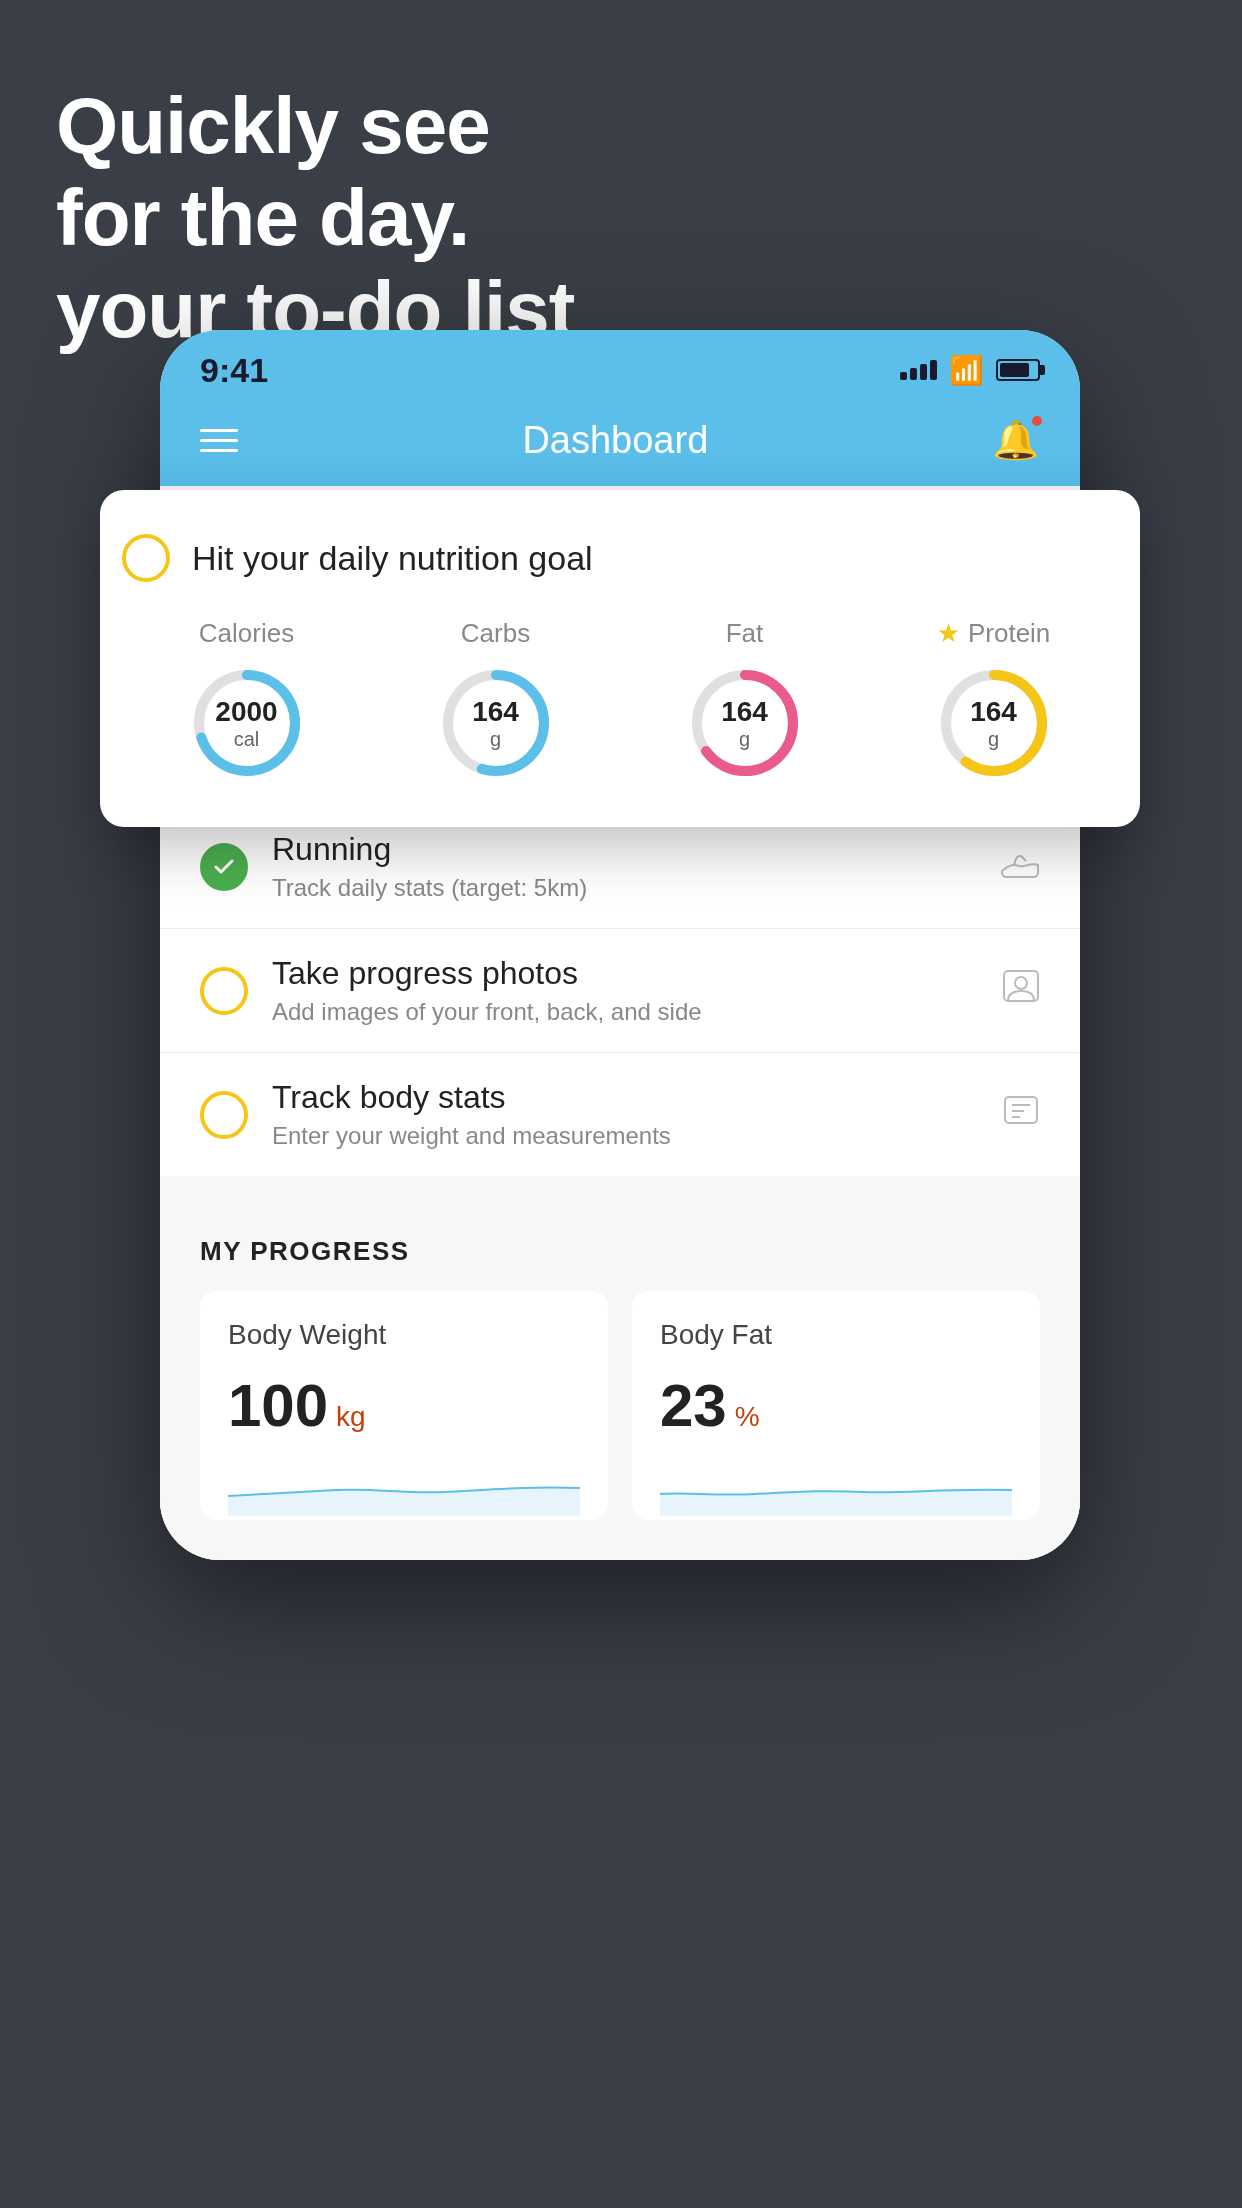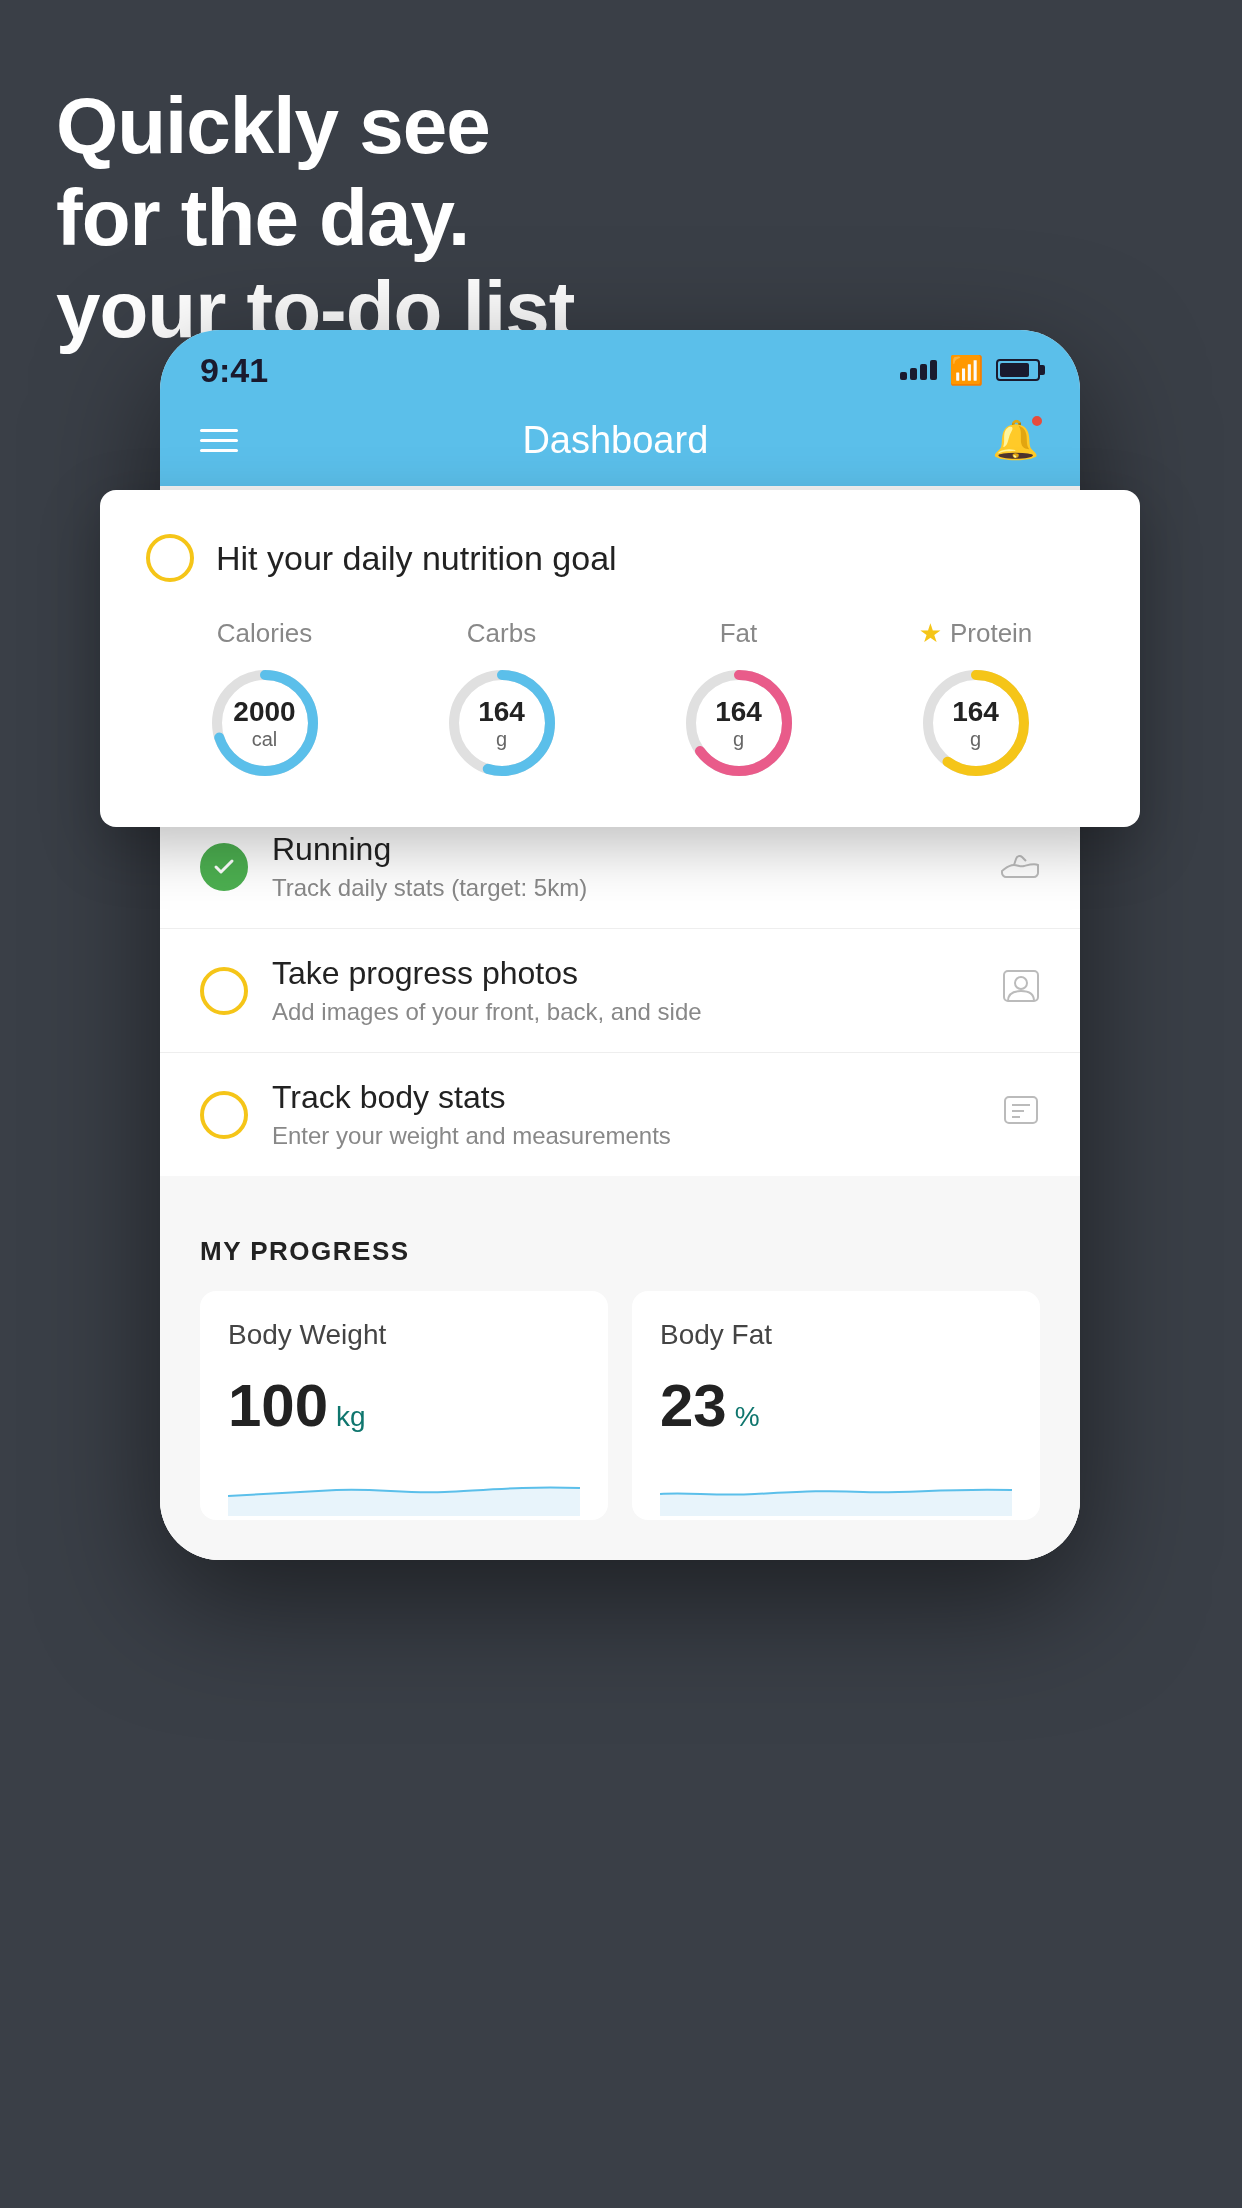--- a/index.html
+++ b/index.html
@@ -151,22 +151,22 @@
       text-transform: uppercase;
     }
 
     
     .nutrition-card {
       position: absolute;
       top: 490px;
       left: 100px;
       width: 1040px;
       background: white;
-      border-radius: 16px;
-      padding: 44px 46px;
+      border-radius: 24px;
+      padding: 44px 22px;
       box-shadow: 0 20px 60px rgba(0,0,0,0.25);
       z-index: 10;
     }
     .nutrition-card-header {
       display: flex;
       align-items: center;
       gap: 22px;
       margin-bottom: 36px;
     }
     .circle-checkbox {
@@ -299,21 +299,21 @@
       gap: 8px;
       margin-bottom: 16px;
     }
     .progress-number {
       font-size: 60px;
       font-weight: 700;
       color: #222;
     }
     .progress-unit {
       font-size: 28px;
-      color: #0f766e;
+      color: #c2410c;
     }
     .wave-chart {
       height: 60px;
       width: 100%;
     }
 
     .todo-section-bg {
       background: white;
     }
 

